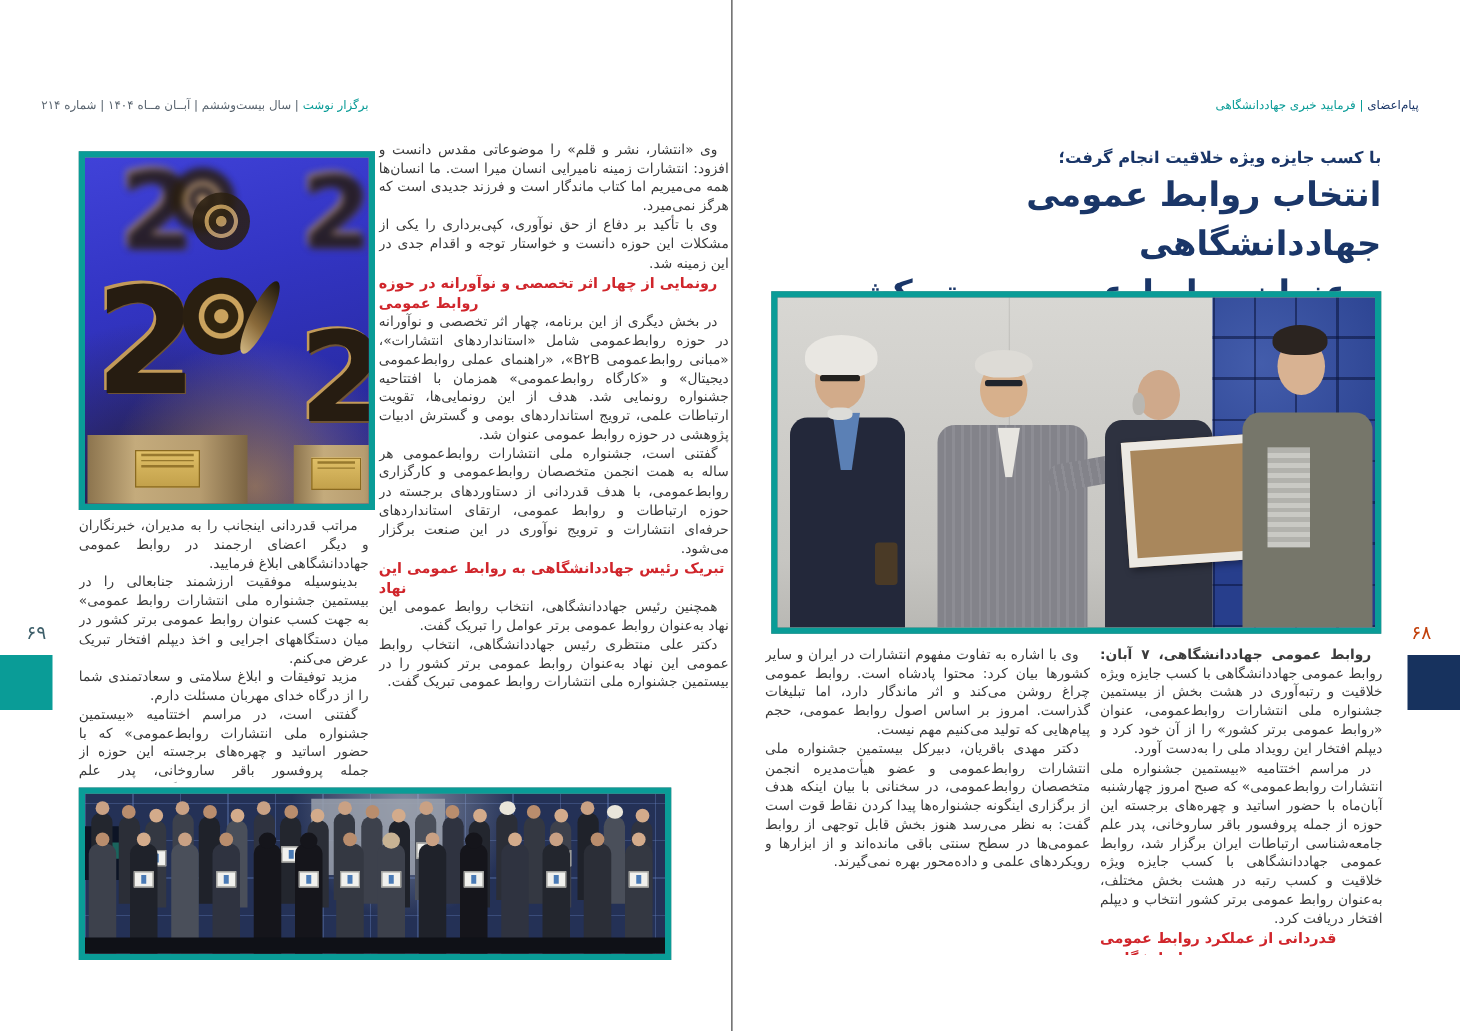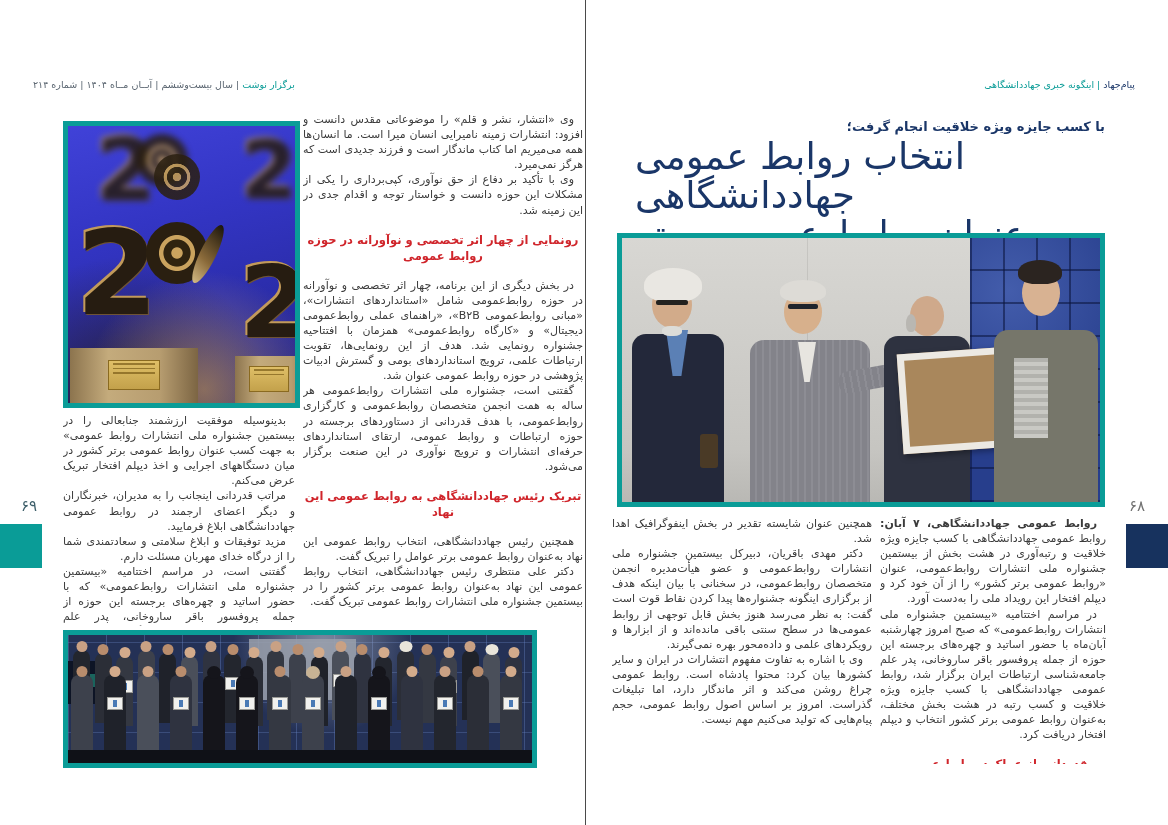--- a/index.html
+++ b/index.html
@@ -9,31 +9,31 @@
     outline:1px solid #e3e3e3;
   }
   .abs{position:absolute;}
   
   .divider{left:585px;top:0;width:1px;height:825px;background:#4a4a4a;}
   .pg-header{top:79px;font-size:9.5px;direction:rtl;white-space:nowrap;color:#5a6570;}
   .pg-header .hdr-title{color:#0A9C97;font-weight:normal;}
   .pg-header-right .hdr-title{color:#1A3668;}
   .pg-header-right .hdr-meta{color:#0A9C97;}
   .pagenum{font-size:15px;color:#3f606b;}
-  .pagenum-right{color:#737373;}
+  .pagenum-right{color:#c2410c;}
   .corner{width:42px;height:44px;}
   .corner-teal{background:#0A9C97;}
   .corner-navy{background:#17325E;}
   
   .col{direction:rtl;text-align:justify;font-size:11px;line-height:15.1px;color:#3b3b3b;overflow:hidden;}
   .col p{margin:0;}
   .col p.ind{text-indent:9px;}
-  .col h4{margin:14px 0;font-size:11.5px;line-height:16px;color:#D0252B;text-align:center;font-weight:bold;}
+  .col h4{margin:0 0;font-size:11.5px;line-height:16px;color:#D0252B;text-align:left;font-weight:bold;}
   .kicker{direction:rtl;font-size:13px;font-weight:bold;color:#1A3668;text-align:right;}
-  .headline{direction:rtl;font-size:37px;line-height:39px;font-weight:normal;color:#1A3668;text-align:left;}
+  .headline{direction:rtl;font-size:27px;line-height:39px;font-weight:bold;color:#1A3668;text-align:right;}
   
   .photo{border:5px solid #0A9C97;overflow:hidden;background:#888;}
   
   .trophy-bg{position:absolute;inset:0;background:
     radial-gradient(circle at 60% 95%, rgba(220,170,90,.55), transparent 40%),
     radial-gradient(circle at 25% 100%, rgba(40,30,30,.8), transparent 45%),
     linear-gradient(165deg,#4042d8 0%,#3335c4 35%,#2b2dab 65%,#20217e 100%);}
   .tr-blur{position:absolute;filter:blur(3px);opacity:.85;}
   .tr-num{position:absolute;font-weight:bold;color:#261c11;text-shadow:-2px -2px 0 #c29a5a,1px 1px 0 #6e5335;}
   .tr-flower{position:absolute;border-radius:50%;
@@ -101,22 +101,22 @@
   <div class="tr-num" style="right:-14px;top:118px;font-size:100px;filter:blur(.6px);">2</div>
   <div class="tr-base" style="right:-20px;top:230px;width:80px;height:47px;">
     <div class="tr-plaque" style="left:14px;top:10px;width:40px;height:26px;">
         <i></i>
         <i></i>
       </div>
   </div>
 </div>
 
 <div class="abs col" style="left:63px;top:413px;width:232px;height:213px;">
+  <p class="ind">مراتب قدردانی اینجانب را به مدیران، خبرنگاران و دیگر اعضای ارجمند در روابط عمومی جهاددانشگاهی ابلاغ فرمایید.</p>
   <p class="ind">بدینوسیله موفقیت ارزشمند جنابعالی را در بیستمین جشنواره ملی انتشارات روابط عمومی» به جهت کسب عنوان روابط عمومی برتر کشور در میان دستگاههای اجرایی و اخذ دیپلم افتخار تبریک عرض می‌کنم.</p>
-  <p class="ind">مراتب قدردانی اینجانب را به مدیران، خبرنگاران و دیگر اعضای ارجمند در روابط عمومی جهاددانشگاهی ابلاغ فرمایید.</p>
   <p class="ind">مزید توفیقات و ابلاغ سلامتی و سعادتمندی شما را از درگاه خدای مهربان مسئلت دارم.</p>
   <p class="ind">گفتنی است، در مراسم اختتامیه «بیستمین جشنواره ملی انتشارات روابط‌عمومی» که با حضور اساتید و چهره‌های برجسته این حوزه از جمله پروفسور باقر ساروخانی، پدر علم جامعه‌شناسی ارتباطات ایران برگزار شد، روابط عمومی جهاددانشگاهی با کسب جایزه ویژه خلاقیت و کسب رتبه در هشت بخش مختلف، به‌عنوان روابط عمومی برتر کشور انتخاب شد.</p>
 </div>
 
 <div class="abs col" style="left:303px;top:112px;width:280px;height:514px;">
   <p class="ind">وی «انتشار، نشر و قلم» را موضوعاتی مقدس دانست و افزود: انتشارات زمینه نامیرایی انسان میرا است. ما انسان‌ها همه می‌میریم اما کتاب ماندگار است و فرزند جدیدی است که هرگز نمی‌میرد.</p>
   <p class="ind">وی با تأکید بر دفاع از حق نوآوری، کپی‌برداری را یکی از مشکلات این حوزه دانست و خواستار توجه و اقدام جدی در این زمینه شد.</p>
   <h4>رونمایی از چهار اثر تخصصی و نوآورانه در حوزه روابط عمومی</h4>
   <p class="ind">در بخش دیگری از این برنامه، چهار اثر تخصصی و نوآورانه در حوزه روابط‌عمومی شامل «استانداردهای انتشارات»، «مبانی روابط‌عمومی B۲B»، «راهنمای عملی روابط‌عمومی دیجیتال» و «کارگاه روابط‌عمومی» همزمان با افتتاحیه جشنواره رونمایی شد. هدف از این رونمایی‌ها، تقویت ارتباطات علمی، ترویج استانداردهای بومی و گسترش ادبیات پژوهشی در حوزه روابط عمومی عنوان شد.</p>
   <p class="ind">گفتنی است، جشنواره ملی انتشارات روابط‌عمومی هر ساله به همت انجمن متخصصان روابط‌عمومی و کارگزاری روابط‌عمومی، با هدف قدردانی از دستاوردهای برجسته در حوزه ارتباطات و روابط عمومی، ارتقای استانداردهای حرفه‌ای انتشارات و ترویج نوآوری در این صنعت برگزار می‌شود.</p>
@@ -249,22 +249,22 @@
         <s class="cert" style="top: 22px;"></s>
       </div>
     </div>
   <div class="gp-floor"></div>
 </div>
 
 <div class="abs pagenum" style="left:21px;top:497px;">۶۹</div>
 <div class="abs corner corner-teal" style="left:0;top:524px;"></div>
 
 <div class="abs pg-header pg-header-right" style="right:33px;">
-  <span class="hdr-title">پیام‌جهاد</span>
-  <span class="hdr-meta">| اینگونه خبری جهاددانشگاهی</span>
+  <span class="hdr-title">پیام‌اعضای</span>
+  <span class="hdr-meta">| فرمایید خبری جهاددانشگاهی</span>
 </div>
 
 <div class="abs kicker" style="right:63px;top:119px;width:430px;">با کسب جایزه ویژه خلاقیت انجام گرفت؛</div>
 <div class="abs headline" style="right:63px;top:137px;width:470px;">
   <div>انتخاب روابط عمومی جهاددانشگاهی</div>
   <div>به‌عنوان روابط عمومی برتر کشور</div>
 </div>
 
 <div class="abs photo" style="left:617px;top:233px;width:478px;height:264px;">
   <div class="stage-bg"></div>
@@ -299,20 +299,19 @@
 </div>
 
 <div class="abs col" style="left:880px;top:516px;width:226px;height:248px;">
   <p class="ind"><b>روابط عمومی جهاددانشگاهی، ۷ آبان:</b><span> روابط عمومی جهاددانشگاهی با کسب جایزه ویژه خلاقیت و رتبه‌آوری در هشت بخش از بیستمین جشنواره ملی انتشارات روابط‌عمومی، عنوان «روابط عمومی برتر کشور» را از آن خود کرد و دیپلم افتخار این رویداد ملی را به‌دست آورد.</span></p>
   <p class="ind">در مراسم اختتامیه «بیستمین جشنواره ملی انتشارات روابط‌عمومی» که صبح امروز چهارشنبه آبان‌ماه با حضور اساتید و چهره‌های برجسته این حوزه از جمله پروفسور باقر ساروخانی، پدر علم جامعه‌شناسی ارتباطات ایران برگزار شد، روابط عمومی جهاددانشگاهی با کسب جایزه ویژه خلاقیت و کسب رتبه در هشت بخش مختلف، به‌عنوان روابط عمومی برتر کشور انتخاب و دیپلم افتخار دریافت کرد.</p>
   <h4>قدردانی از عملکرد روابط عمومی جهاددانشگاهی</h4>
 
 </div>
 
 <div class="abs col" style="left:612px;top:516px;width:260px;height:248px;">
-  <p>همچنین عنوان شایسته تقدیر در بخش اینفوگرافیک اهدا شد.</p>
+  <p class="ind">وی با اشاره به تفاوت مفهوم انتشارات در ایران و سایر کشورها بیان کرد: محتوا پادشاه است. روابط عمومی چراغ روشن می‌کند و اثر ماندگار دارد، اما تبلیغات گذراست. امروز بر اساس اصول روابط عمومی، حجم پیام‌هایی که تولید می‌کنیم مهم نیست.</p>
   <p class="ind">دکتر مهدی باقریان، دبیرکل بیستمین جشنواره ملی انتشارات روابط‌عمومی و عضو هیأت‌مدیره انجمن متخصصان روابط‌عمومی، در سخنانی با بیان اینکه هدف از برگزاری اینگونه جشنواره‌ها پیدا کردن نقاط قوت است گفت: به نظر می‌رسد هنوز بخش قابل توجهی از روابط عمومی‌ها در سطح سنتی باقی مانده‌اند و از ابزارها و رویکردهای علمی و داده‌محور بهره نمی‌گیرند.</p>
-  <p class="ind">وی با اشاره به تفاوت مفهوم انتشارات در ایران و سایر کشورها بیان کرد: محتوا پادشاه است. روابط عمومی چراغ روشن می‌کند و اثر ماندگار دارد، اما تبلیغات گذراست. امروز بر اساس اصول روابط عمومی، حجم پیام‌هایی که تولید می‌کنیم مهم نیست.</p>
 
 </div>
 
 <div class="abs pagenum pagenum-right" style="left:1129px;top:497px;">۶۸</div>
 <div class="abs corner corner-navy" style="left:1126px;top:524px;"></div>
 
 </body></html>

